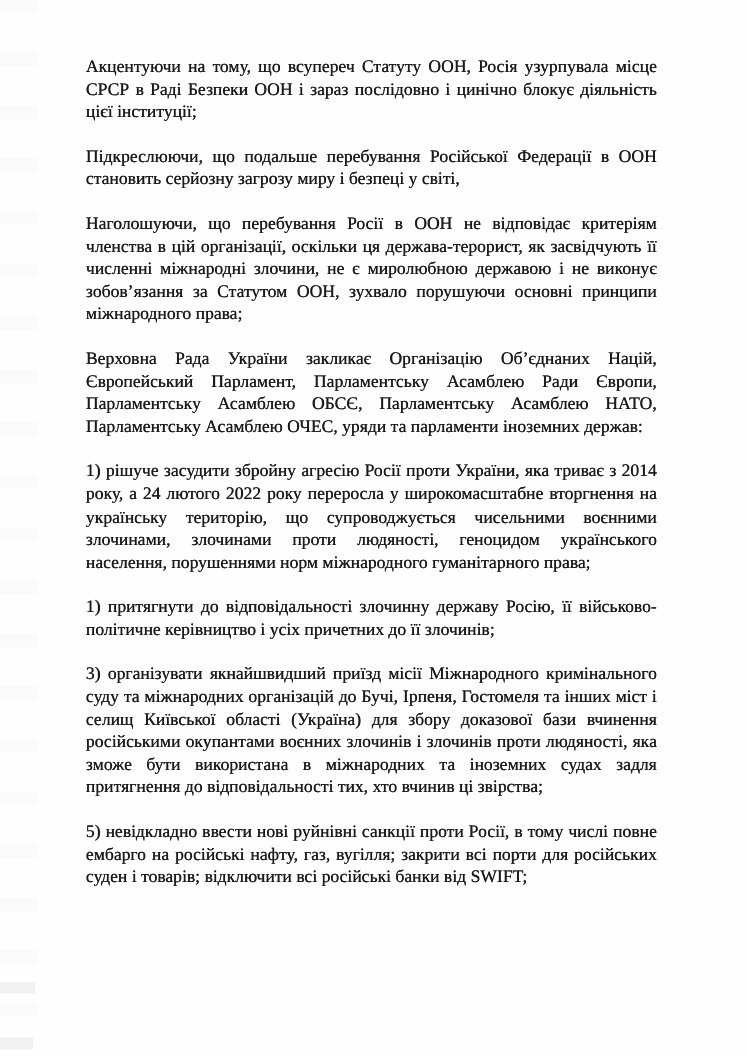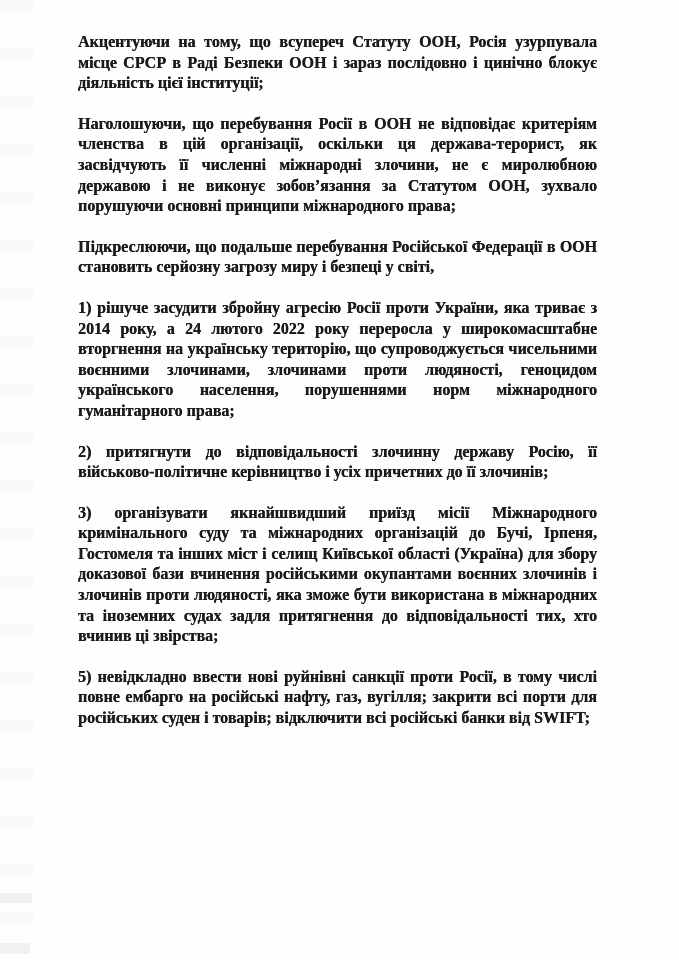--- a/index.html
+++ b/index.html
@@ -36,48 +36,48 @@
     left: 0;
     background: rgba(0,0,0,0.05);
     border-radius: 1px;
     pointer-events: none;
   }
   .smudge-1 { top: 893px; width: 32px; height: 10px; }
   .smudge-2 { top: 943px; width: 30px; height: 11px; }
   .content {
     position: absolute;
     left: 78px;
-    top: 32px;
+    top: 51px;
     width: 519px;
     color: #1b1b1b;
     font-size: 16px;
     line-height: 20.6px;
     text-align: justify;
     
     text-shadow: 0.25px 0 0 currentColor;
-    font-weight: bold;
   }
   .content p {
     margin: 0 0 20px 0;
     padding: 0;
   }
   .content p:last-child {
     margin-bottom: 16px;
   }
 </style>
 </head>
 <body>
 
 <div class="page">
   <div class="scan-edge"></div>
   <div class="scan-smudge smudge-1"></div>
   <div class="scan-smudge smudge-2"></div>
 
   <div class="content">
     <p>Акцентуючи на тому, що всупереч Статуту ООН, Росія узурпувала місце СРСР в Раді Безпеки ООН і зараз послідовно і цинічно блокує діяльність цієї інституції;</p>
+    <p>Підкреслюючи, що подальше перебування Російської Федерації в ООН становить серйозну загрозу миру і безпеці у світі,</p>
     <p>Наголошуючи, що перебування Росії в ООН не відповідає критеріям членства в цій організації, оскільки ця держава-терорист, як засвідчують її численні міжнародні злочини, не є миролюбною державою і не виконує зобов’язання за Статутом ООН, зухвало порушуючи основні принципи міжнародного права;</p>
-    <p>Підкреслюючи, що подальше перебування Російської Федерації в ООН становить серйозну загрозу миру і безпеці у світі,</p>
+    <p>Верховна Рада України закликає Організацію Об’єднаних Націй, Європейський Парламент, Парламентську Асамблею Ради Європи, Парламентську Асамблею ОБСЄ, Парламентську Асамблею НАТО, Парламентську Асамблею ОЧЕС, уряди та парламенти іноземних держав:</p>
     <p>1) рішуче засудити збройну агресію Росії проти України, яка триває з 2014 року, а 24 лютого 2022 року переросла у широкомасштабне вторгнення на українську територію, що супроводжується чисельними воєнними злочинами, злочинами проти людяності, геноцидом українського населення, порушеннями норм міжнародного гуманітарного права;</p>
-    <p>2) притягнути до відповідальності злочинну державу Росію, її військово-політичне керівництво і усіх причетних до її злочинів;</p>
+    <p>1) притягнути до відповідальності злочинну державу Росію, її військово-політичне керівництво і усіх причетних до її злочинів;</p>
     <p>3) організувати якнайшвидший приїзд місії Міжнародного кримінального суду та міжнародних організацій до Бучі, Ірпеня, Гостомеля та інших міст і селищ Київської області (Україна) для збору доказової бази вчинення російськими окупантами воєнних злочинів і злочинів проти людяності, яка зможе бути використана в міжнародних та іноземних судах задля притягнення до відповідальності тих, хто вчинив ці звірства;</p>
     <p>5) невідкладно ввести нові руйнівні санкції проти Росії, в тому числі повне ембарго на російські нафту, газ, вугілля; закрити всі порти для російських суден і товарів; відключити всі російські банки від SWIFT;</p>
   </div>
 </div>
 
 </body></html>

